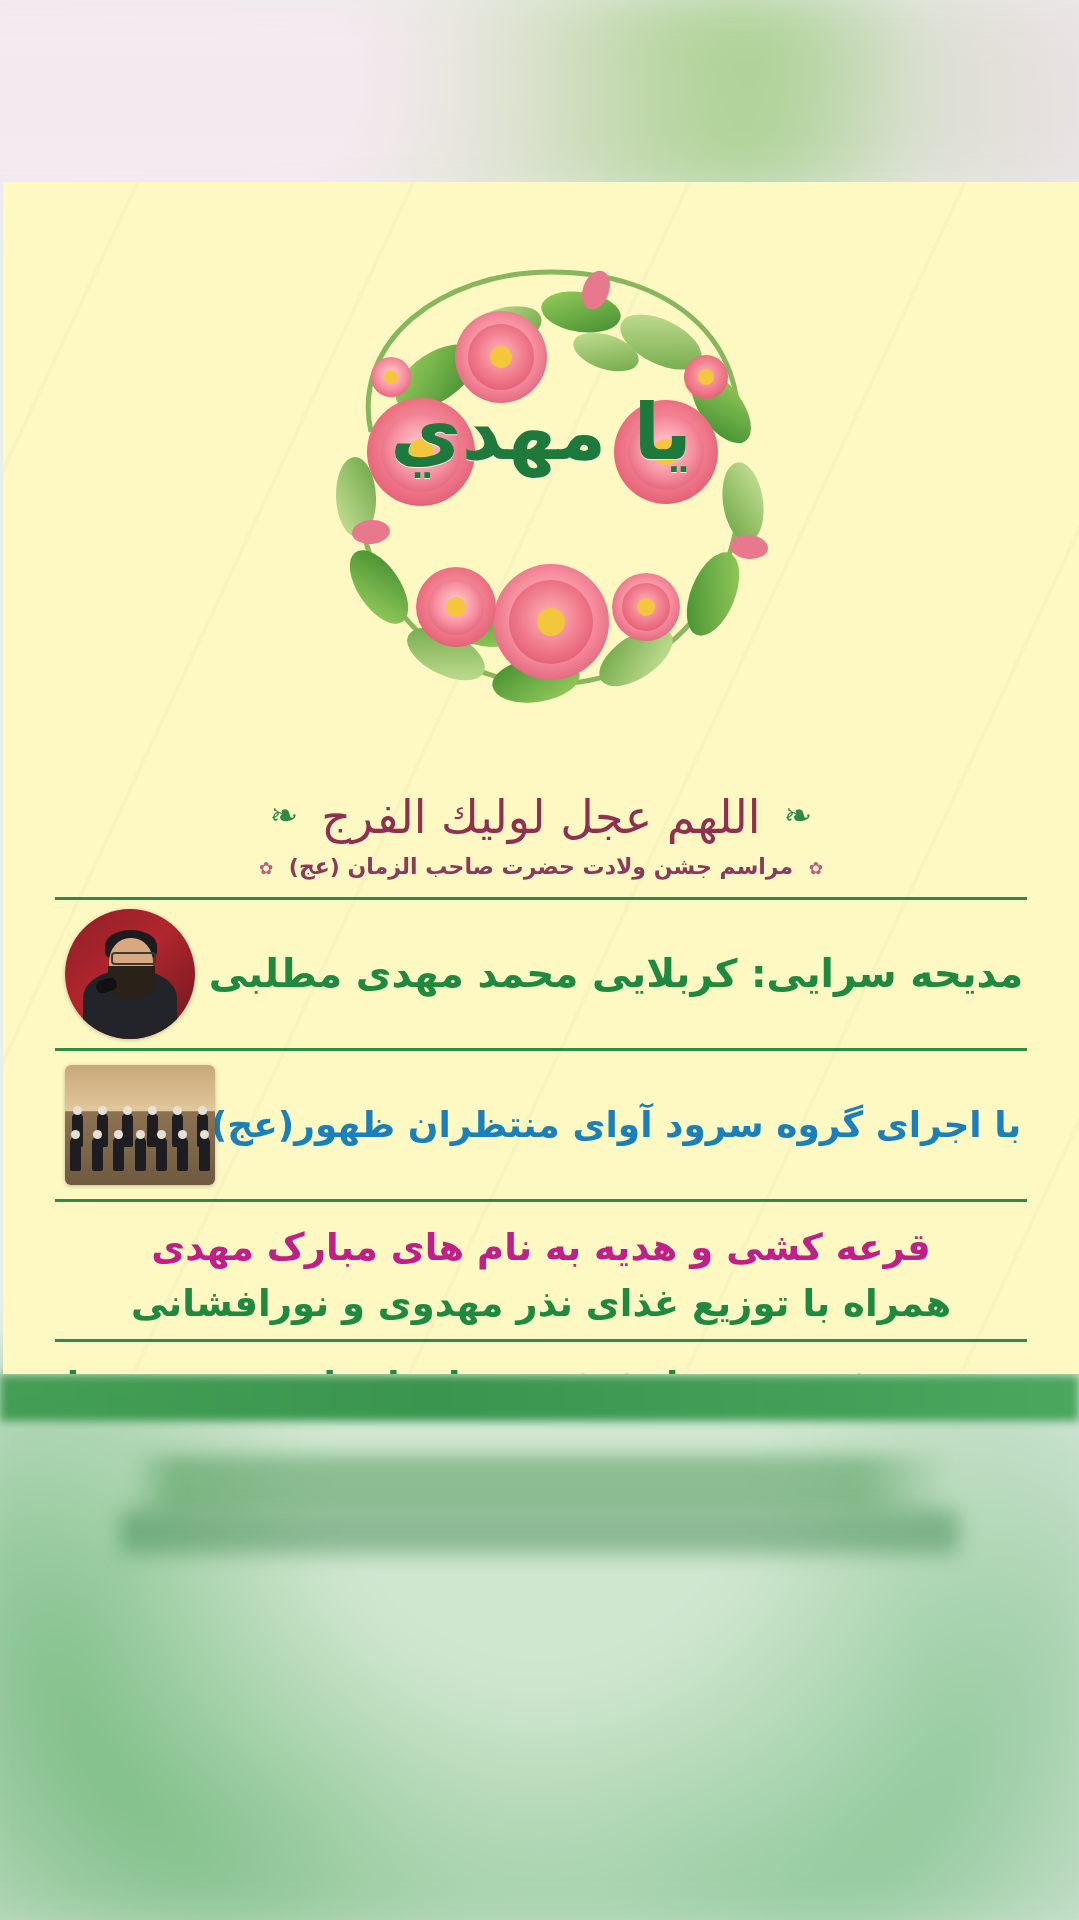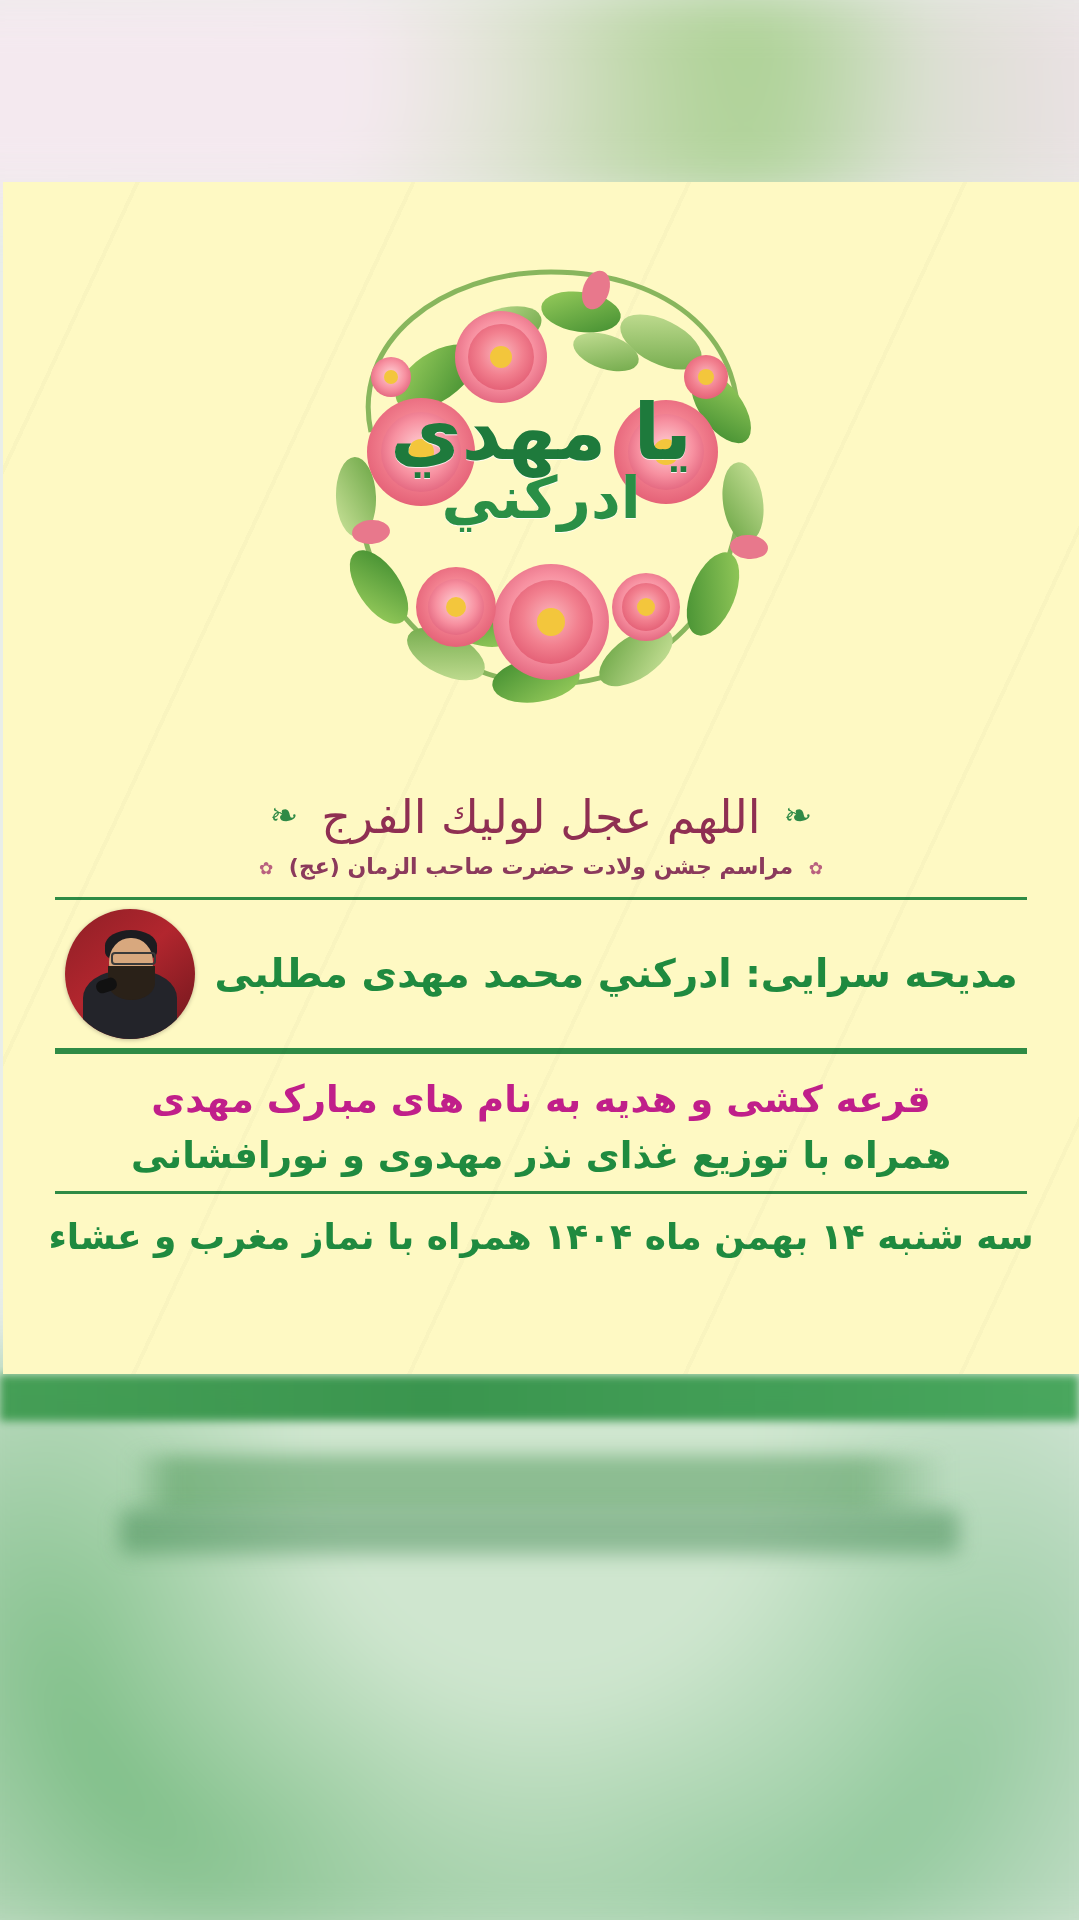--- a/index.html
+++ b/index.html
@@ -247,21 +247,20 @@
 
       <g fill="#e8788c">
         <ellipse cx="345" cy="88" rx="13" ry="20" transform="rotate(20 345 88)"></ellipse>
         <ellipse cx="498" cy="345" rx="12" ry="19" transform="rotate(95 498 345)"></ellipse>
         <ellipse cx="120" cy="330" rx="12" ry="19" transform="rotate(265 120 330)"></ellipse>
       </g>
     </svg>
 
     <div class="calli">
       <span>يا مهدي</span>
-      <span class="l2">ادركني</span>
     </div>
   </div>
 
   <div class="dua">
     <span class="orn">❧</span>
     <span class="main">اللهم عجل لوليك الفرج</span>
     <span class="orn">❧</span>
   </div>
 
   <div class="subtitle">
@@ -275,25 +274,48 @@
   <div class="row r1">
     <div class="thumb">
       <div class="sp-bg"></div>
         <div class="sp-body"></div>
       <div class="sp-hair"></div>
         <div class="sp-head"></div>
       <div class="sp-glass"></div>
         <div class="sp-beard"></div>
         <div class="sp-mic"></div>
     </div>
-    <div class="txt">مديحه سرايی: ادركني محمد مهدی مطلبی</div>
+    <div class="txt">مديحه سرايی: كربلايی محمد مهدی مطلبی</div>
   </div>
 
   <div class="rule"></div>
 
+  <div class="row r2">
+    <div class="thumb sq">
+      <div class="ch-bg"></div>
+      <div class="ch-row a">
+          <i class="ch-p"></i>
+          <i class="ch-p"></i>
+          <i class="ch-p"></i>
+          <i class="ch-p"></i>
+          <i class="ch-p"></i>
+          <i class="ch-p"></i>
+        </div>
+      <div class="ch-row b">
+          <i class="ch-p"></i>
+          <i class="ch-p"></i>
+          <i class="ch-p"></i>
+          <i class="ch-p"></i>
+          <i class="ch-p"></i>
+          <i class="ch-p"></i>
+          <i class="ch-p"></i>
+        </div>
+    </div>
+    <div class="txt">با اجرای گروه سرود آوای منتظران ظهور(عج)</div>
+  </div>
 
   <div class="rule"></div>
 
   <div class="block">
     <div class="line1">قرعه كشی و هديه به نام های مبارک مهدی</div>
     <div class="line2">همراه با توزيع غذای نذر مهدوی و نورافشانی</div>
   </div>
 
   <div class="rule"></div>
 

